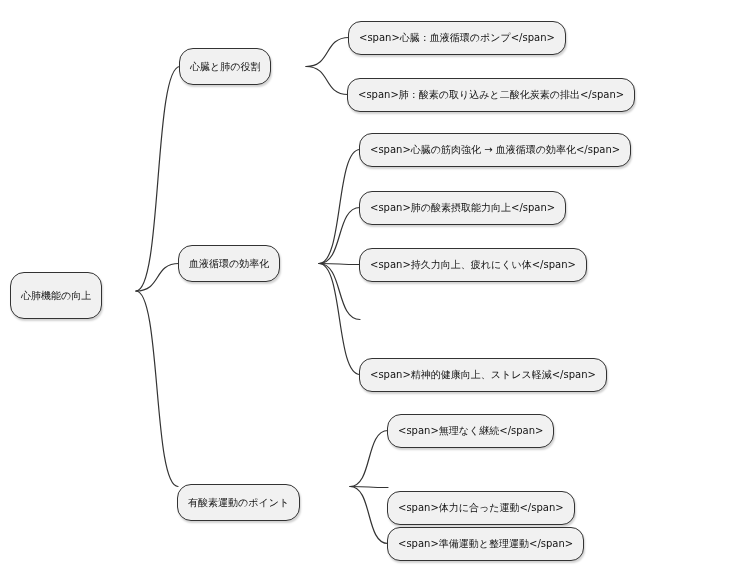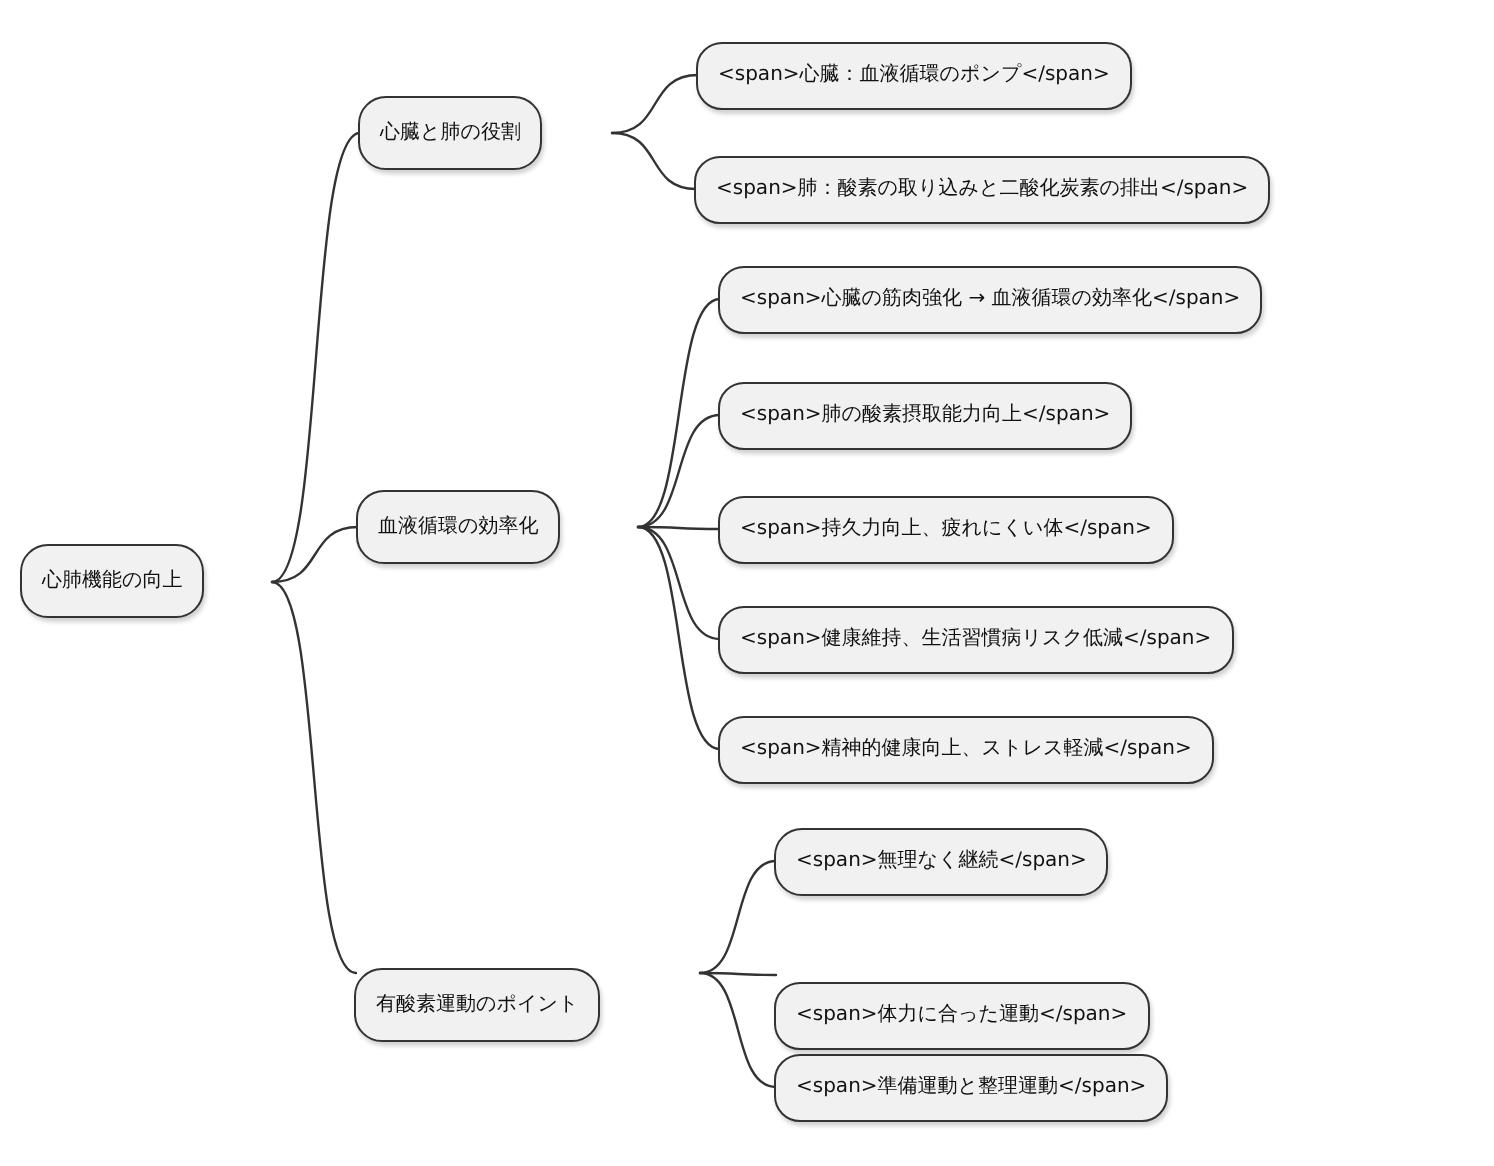--- a/index.html
+++ b/index.html
@@ -23,21 +23,21 @@
     display:flex;align-items:center;justify-content:center;
     white-space:nowrap;box-sizing:border-box;
     background:var(--node-fill);
     border:1.3px solid var(--node-border);
     border-radius:13px;
     color:var(--text);
     font-size:10px;line-height:1;
     padding:16px 10px;
     box-shadow:1px 2px 2px rgba(0,0,0,0.18);
   }
-  .root   {height:37px;border-radius:14px;}
+  .root   {height:47px;border-radius:14px;}
   .branch {height:37px;border-radius:14px;}
   .leaf   {height:33px;}
   
   #node-root{left:10px; top:272px;}
   #node-b1  {left:179px;top:48px;}
   #node-b2  {left:178px;top:245px;}
   #node-b3  {left:177px;top:468px;margin-top:16px;}
   #node-l1  {left:348px;top:21px;}
   #node-l2  {left:347px;top:78px;}
   #node-l3  {left:359px;top:133px;}
@@ -74,19 +74,18 @@
   <div class="node branch" id="node-b1">心臓と肺の役割</div>
   <div class="node branch" id="node-b2">血液循環の効率化</div>
   <div class="node branch" id="node-b3">有酸素運動のポイント</div>
 
   <div class="node leaf" id="node-l1">&lt;span&gt;心臓：血液循環のポンプ&lt;/span&gt;</div>
   <div class="node leaf" id="node-l2">&lt;span&gt;肺：酸素の取り込みと二酸化炭素の排出&lt;/span&gt;</div>
 
   <div class="node leaf" id="node-l3">&lt;span&gt;心臓の筋肉強化 → 血液循環の効率化&lt;/span&gt;</div>
   <div class="node leaf" id="node-l4">&lt;span&gt;肺の酸素摂取能力向上&lt;/span&gt;</div>
   <div class="node leaf" id="node-l5">&lt;span&gt;持久力向上、疲れにくい体&lt;/span&gt;</div>
-  <div class="node leaf" id="node-l6">&lt;span&gt;健康維持、生活習慣病リスク低減&lt;/span&gt;</div>
   <div class="node leaf" id="node-l7">&lt;span&gt;精神的健康向上、ストレス軽減&lt;/span&gt;</div>
 
   <div class="node leaf" id="node-l8">&lt;span&gt;無理なく継続&lt;/span&gt;</div>
   <div class="node leaf" id="node-l9">&lt;span&gt;体力に合った運動&lt;/span&gt;</div>
   <div class="node leaf" id="node-l10">&lt;span&gt;準備運動と整理運動&lt;/span&gt;</div>
 </div>
 
 </body></html>

